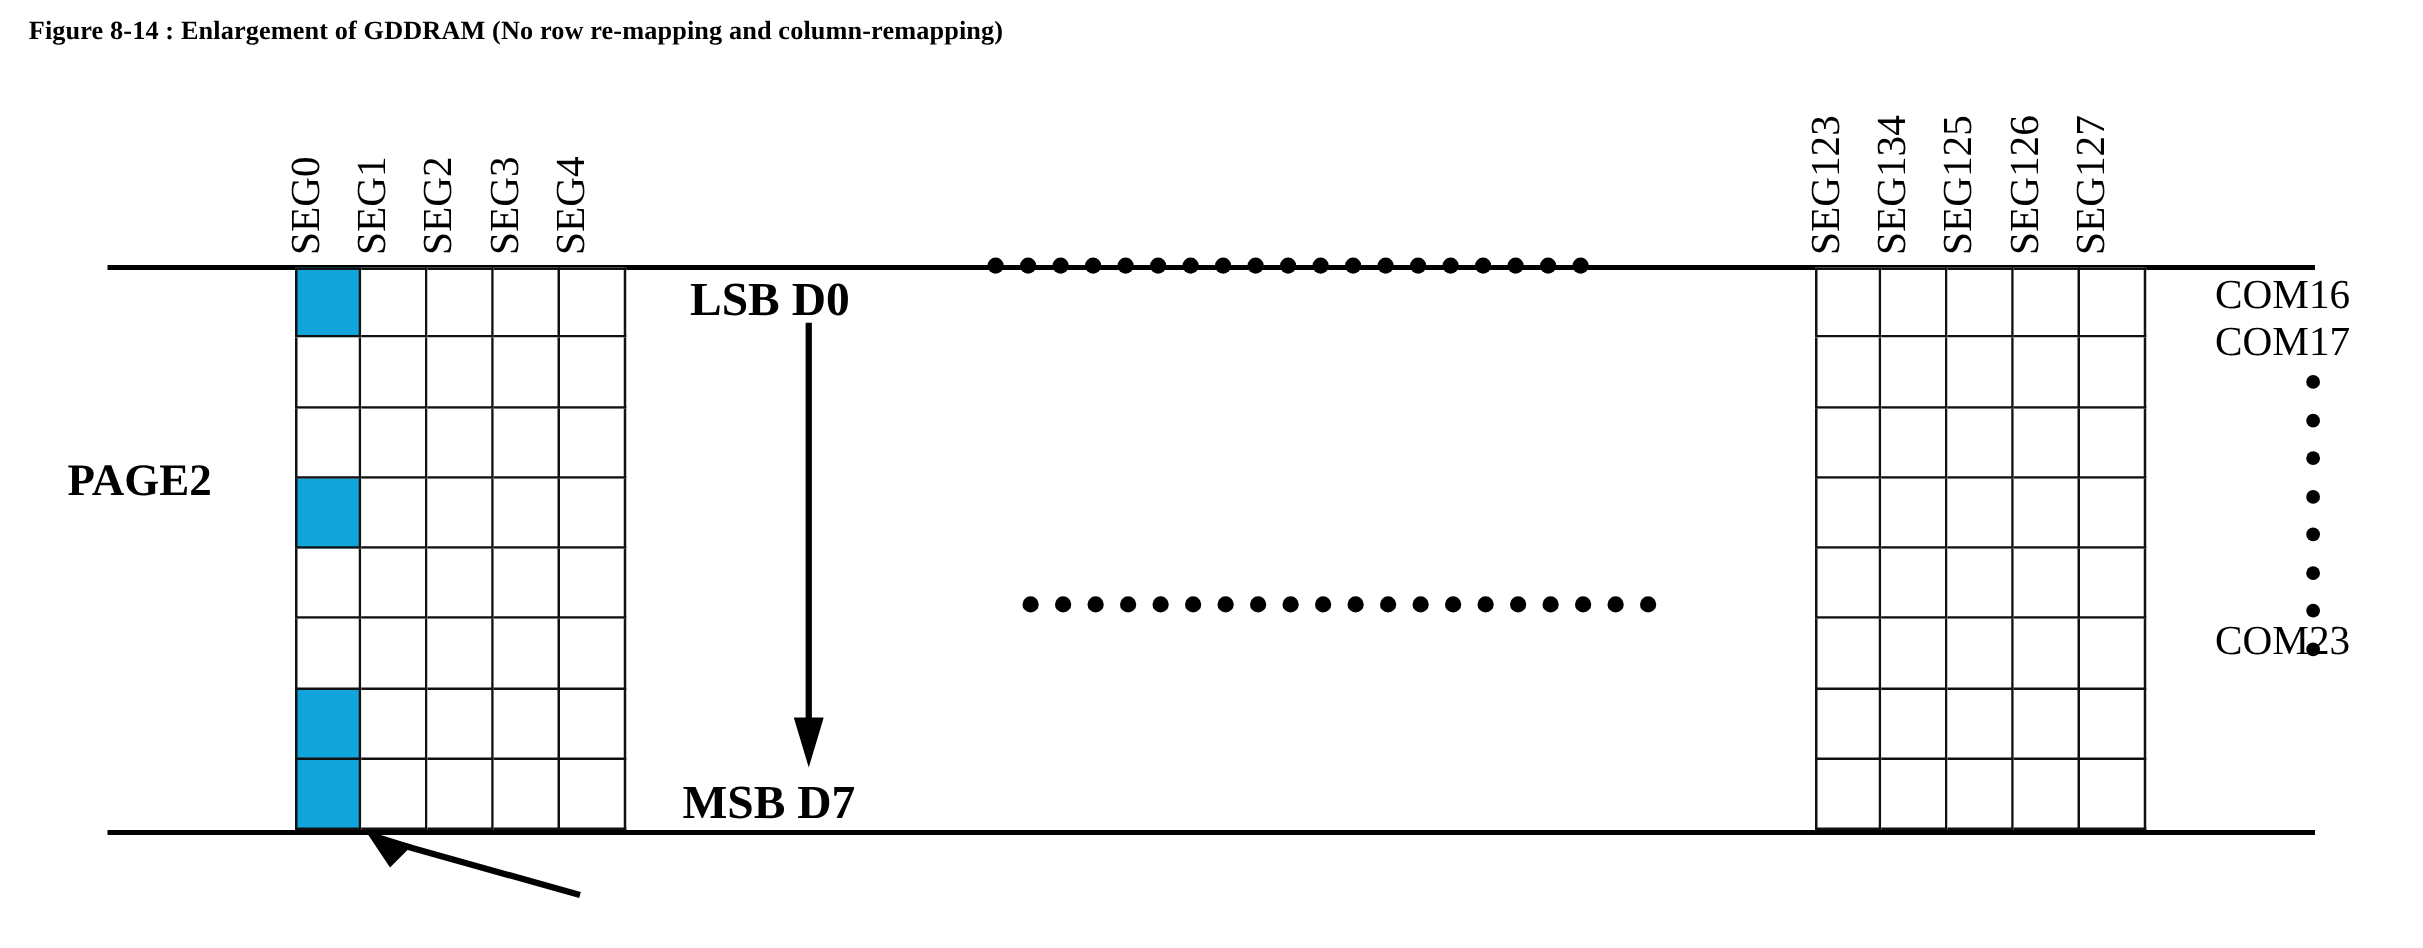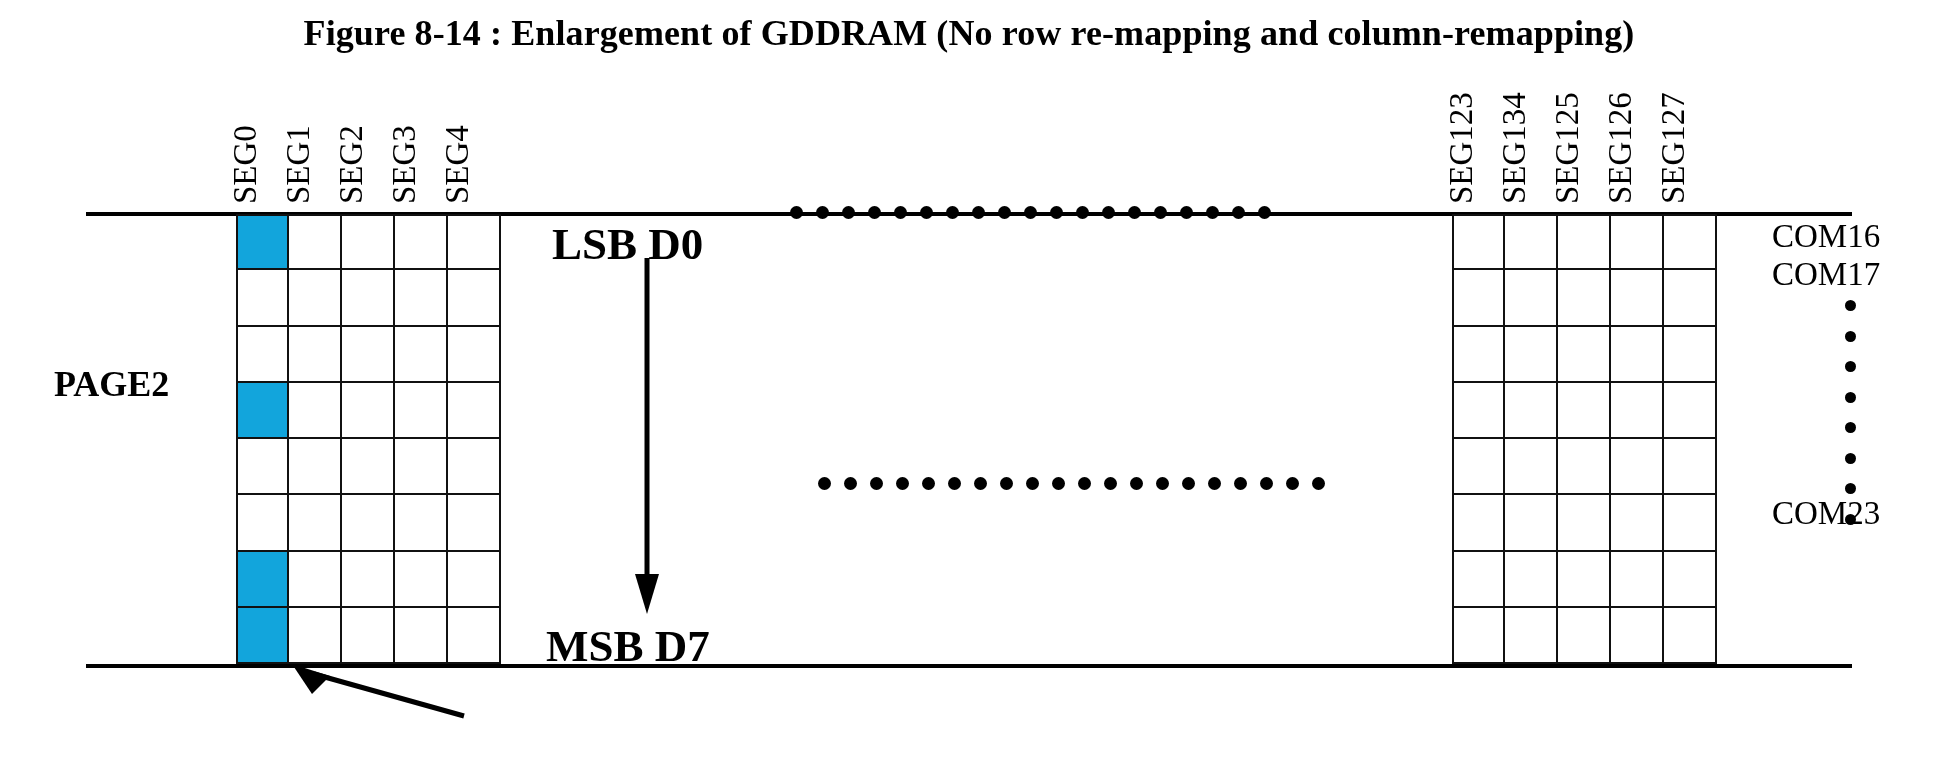--- a/index.html
+++ b/index.html
@@ -6,22 +6,23 @@
   body{
     width:1938px;height:758px;position:relative;overflow:hidden;
     font-family:"Liberation Serif","DejaVu Serif",serif;
     color:#000;
   }
   #stage{position:absolute;inset:0;}
 
   
   .title{
     position:absolute;left:0;right:0;top:12px;
-    text-align:center;font-weight:bold;font-size:36px;
+    font-weight:bold;font-size:21px;
     letter-spacing:.1px;
+    padding-left:23px;
   }
 
   
   .rule{position:absolute;background:#000;height:4px;}
   .rule-top{left:86px;right:86px;top:212px;}
   .rule-bottom{left:86px;right:86px;top:664px;}
 
   
   .seg-label{
     position:absolute;
@@ -84,21 +85,21 @@
   #com17{top:256px;}
   #com23{top:495px;}
 
   
   #page-label{
     position:absolute;left:22px;top:363px;
     font-size:36px;font-weight:bold;white-space:nowrap;margin-left:32px;
   }
 
   
-  .bit-label{position:absolute;font-size:45px;font-weight:bold;white-space:nowrap;text-align:center;}
+  .bit-label{position:absolute;font-size:38px;font-weight:bold;white-space:nowrap;text-align:center;}
   #lsb{left:552px;top:218px;}
   #msb{left:546px;top:620px;}
 
   
   #bit-arrow{position:absolute;left:635px;top:258px;width:24px;height:358px;}
 
   
   #caption{
     position:absolute;left:457px;top:702px;
     font-size:32px;font-weight:bold;white-space:nowrap;

